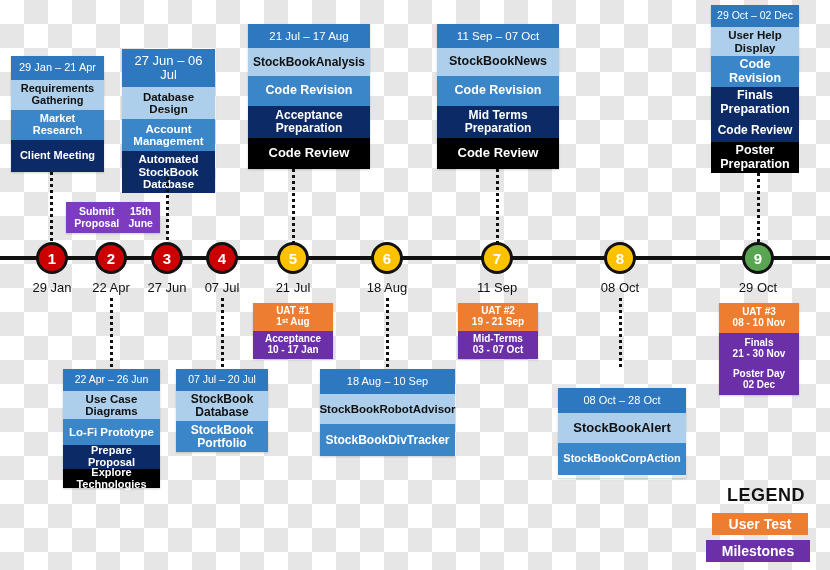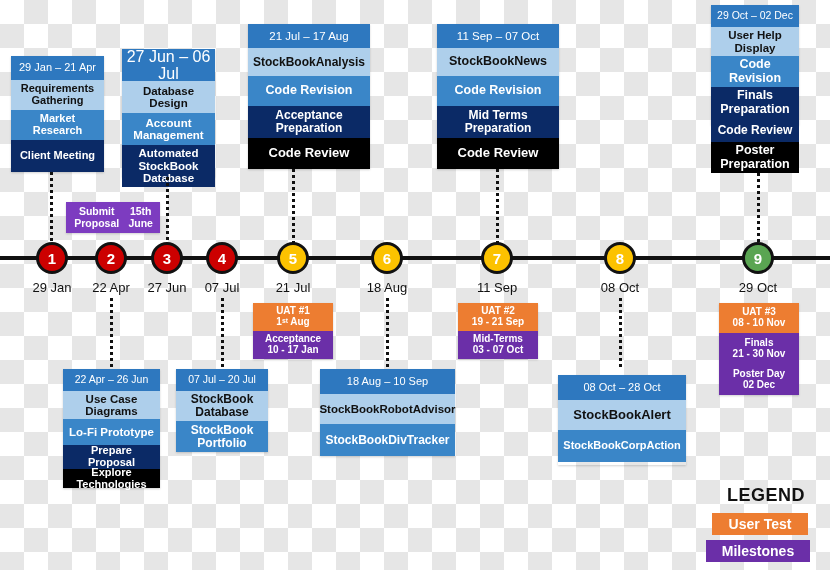--- a/index.html
+++ b/index.html
@@ -73,21 +73,21 @@
 
   <div class="card" style="left:11px;top:56px;width:93px;height:116px;">
     <div class="seg s-head" style="height:24px;font-size:11px;">29 Jan – 21 Apr</div>
     <div class="seg s-l1" style="height:30px;font-size:11px;">Requirements Gathering</div>
     <div class="seg s-l2" style="height:30px;font-size:11px;">Market Research</div>
     <div class="seg s-dark" style="height:32px;font-size:11px;">Client Meeting</div>
   </div>
   <div class="dotted" style="left:50px;top:172px;height:72px;"></div>
 
   <div class="card" style="left:122px;top:49px;width:93px;height:128px;">
-    <div class="seg s-head" style="height:32px;font-size:16px;">27 Jun – 06 Jul</div>
+    <div class="seg s-head" style="height:38px;font-size:13px;">27 Jun – 06 Jul</div>
     <div class="seg s-l1" style="height:32px;font-size:11.5px;">Database Design</div>
     <div class="seg s-l2" style="height:32px;font-size:11.5px;">Account Management</div>
     <div class="seg s-dark" style="height:42px;font-size:11.5px;">Automated StockBook Database</div>
   </div>
   <div class="dotted" style="left:166px;top:177px;height:67px;"></div>
 
   <div class="card" style="left:248px;top:24px;width:122px;height:145px;">
     <div class="seg s-head" style="height:24px;font-size:11.5px;">21 Jul – 17 Aug</div>
     <div class="seg s-l1" style="height:28px;font-size:12px;">StockBookAnalysis</div>
     <div class="seg s-l2" style="height:30px;font-size:12.5px;">Code Revision</div>
@@ -217,21 +217,21 @@
     <div class="seg s-l1" style="height:30px;font-size:12px;">StockBook Database</div>
     <div class="seg s-l2" style="height:31px;font-size:12px;">StockBook Portfolio</div>
   </div>
 
   <div class="card" style="left:320px;top:369px;width:135px;height:87px;">
     <div class="seg s-head" style="height:25px;font-size:11px;">18 Aug – 10 Sep</div>
     <div class="seg s-l1" style="height:30px;font-size:11.5px;">StockBookRobotAdvisor</div>
     <div class="seg s-l2" style="height:32px;font-size:12px;">StockBookDivTracker</div>
   </div>
 
-  <div class="card" style="left:558px;top:375px;width:128px;height:90px;">
+  <div class="card" style="left:558px;top:388px;width:128px;height:90px;">
     <div class="seg s-head" style="height:25px;font-size:11px;">08 Oct – 28 Oct</div>
     <div class="seg s-l1" style="height:30px;font-size:13px;">StockBookAlert</div>
     <div class="seg s-l2" style="height:32px;font-size:11px;">StockBookCorpAction</div>
   </div>
 
   <div class="legend-title" style="left:716px;top:485px;width:100px;text-align:center;">LEGEND</div>
   <div class="legend-chip" style="left:712px;top:513px;width:96px;height:22px;background:#ed7d31;">User Test</div>
   <div class="legend-chip" style="left:706px;top:540px;width:104px;height:22px;background:#6b2fa8;">Milestones</div>
 
 </div>

